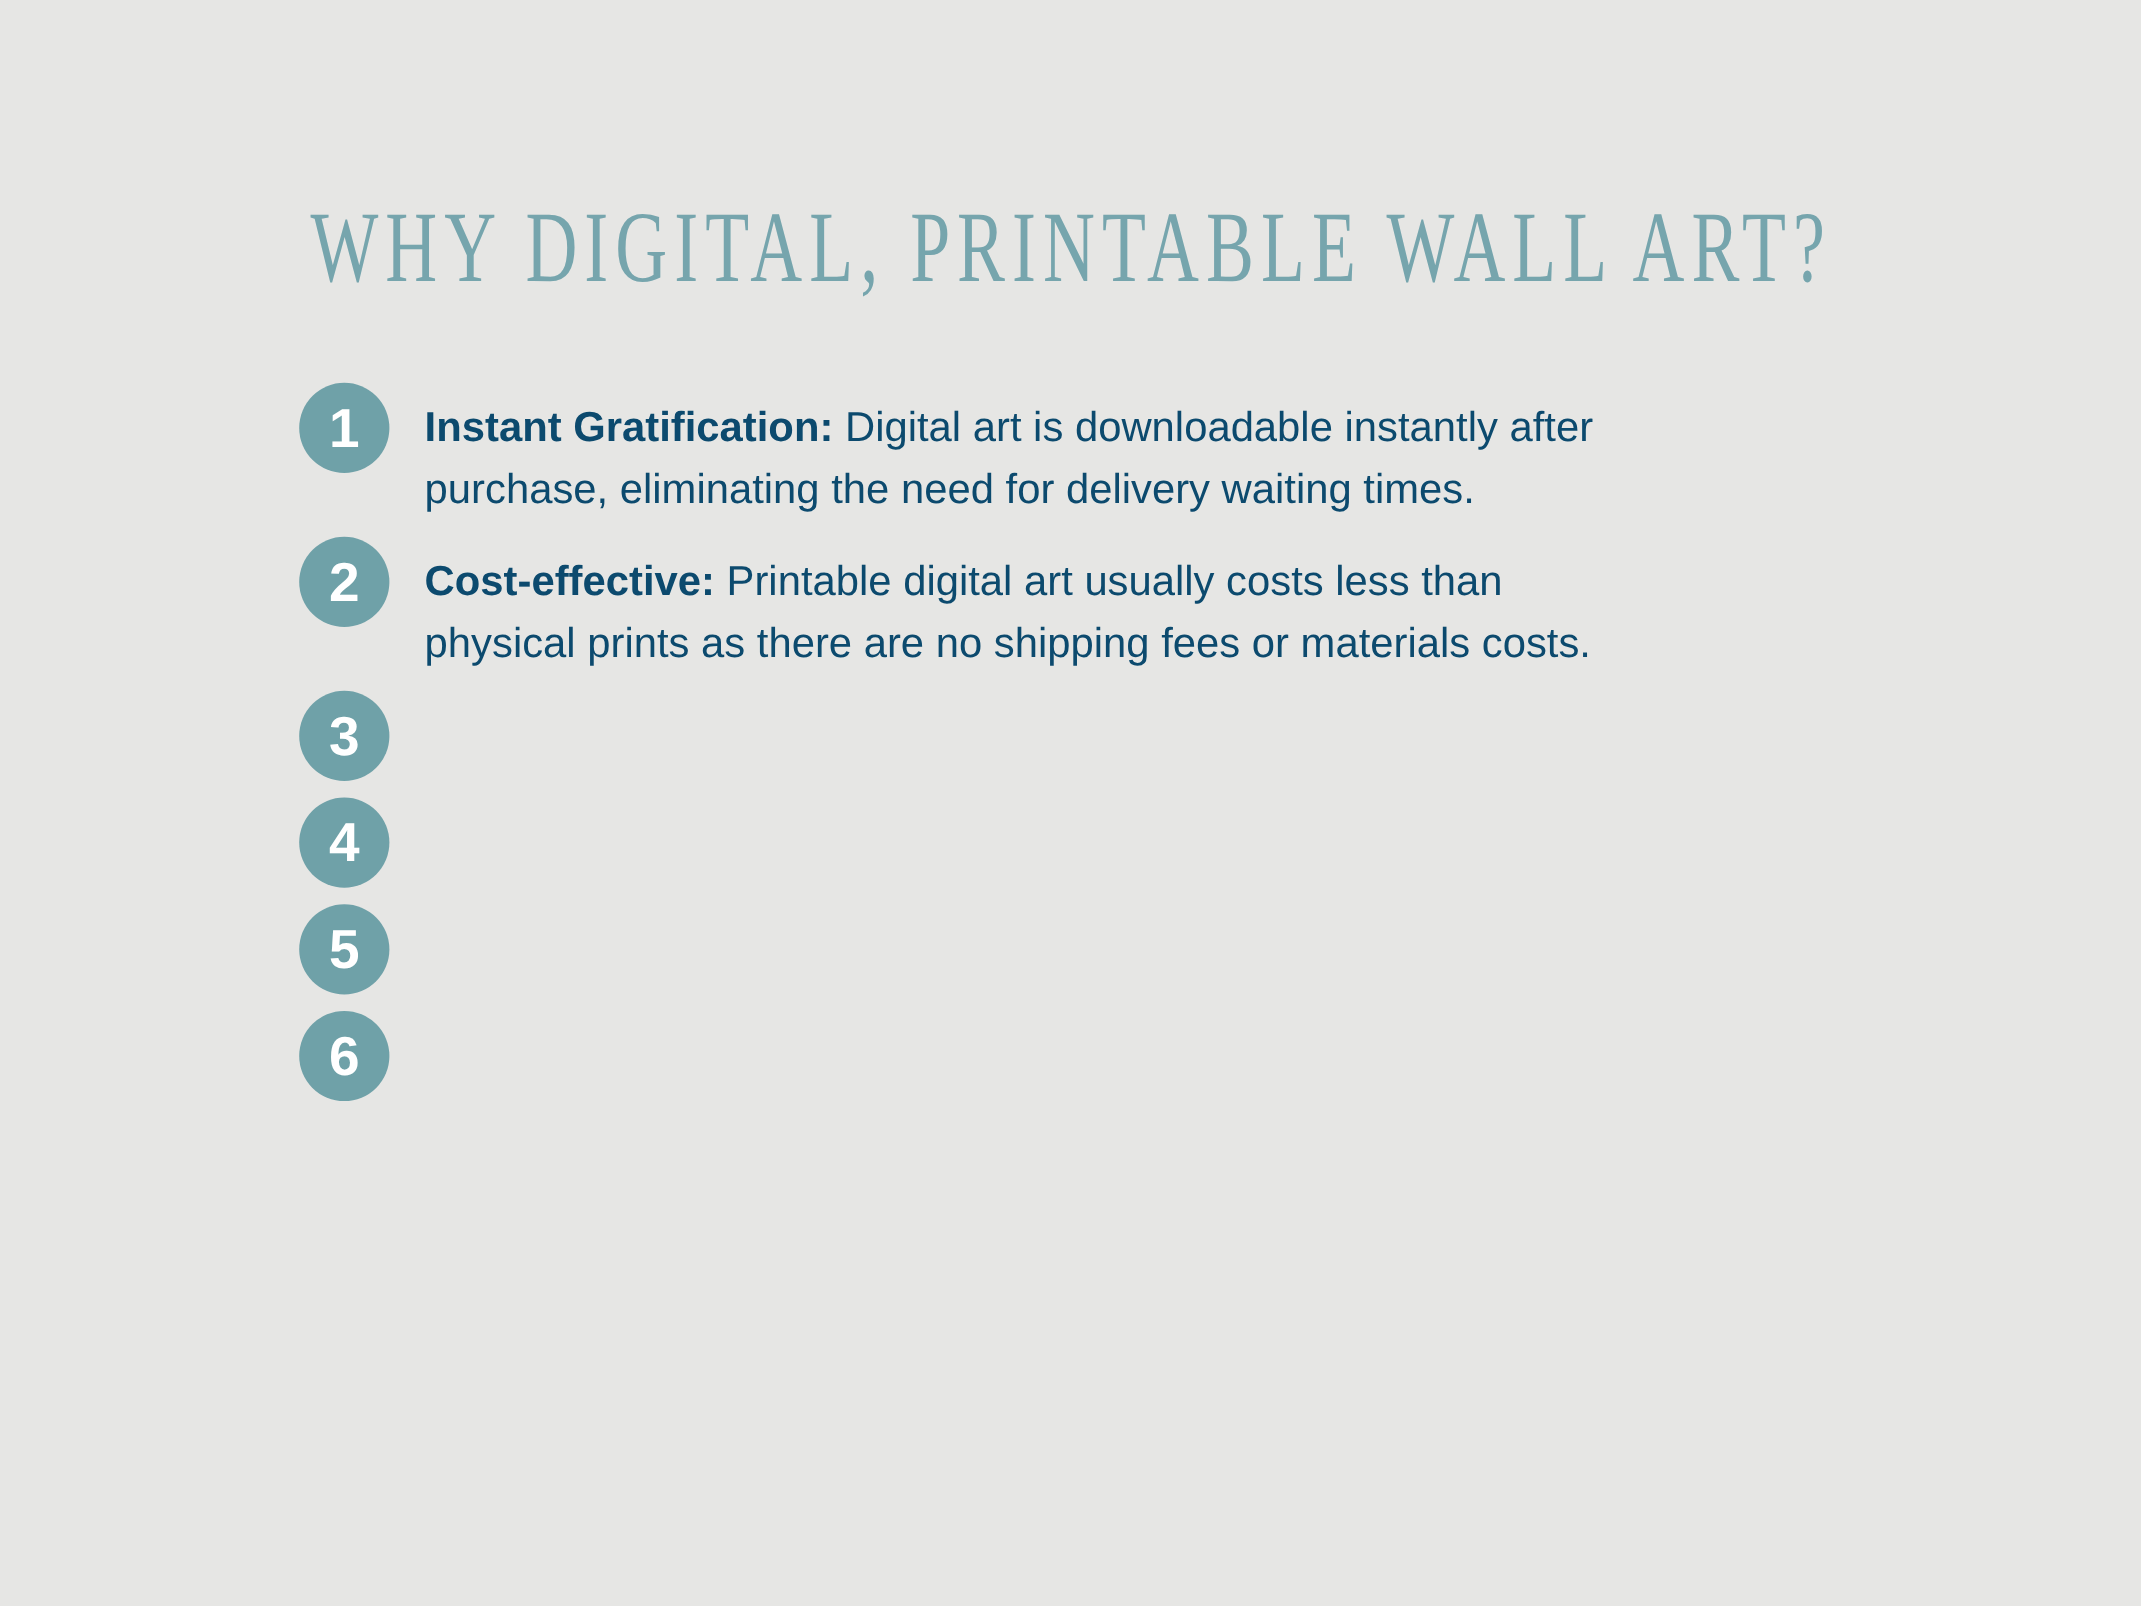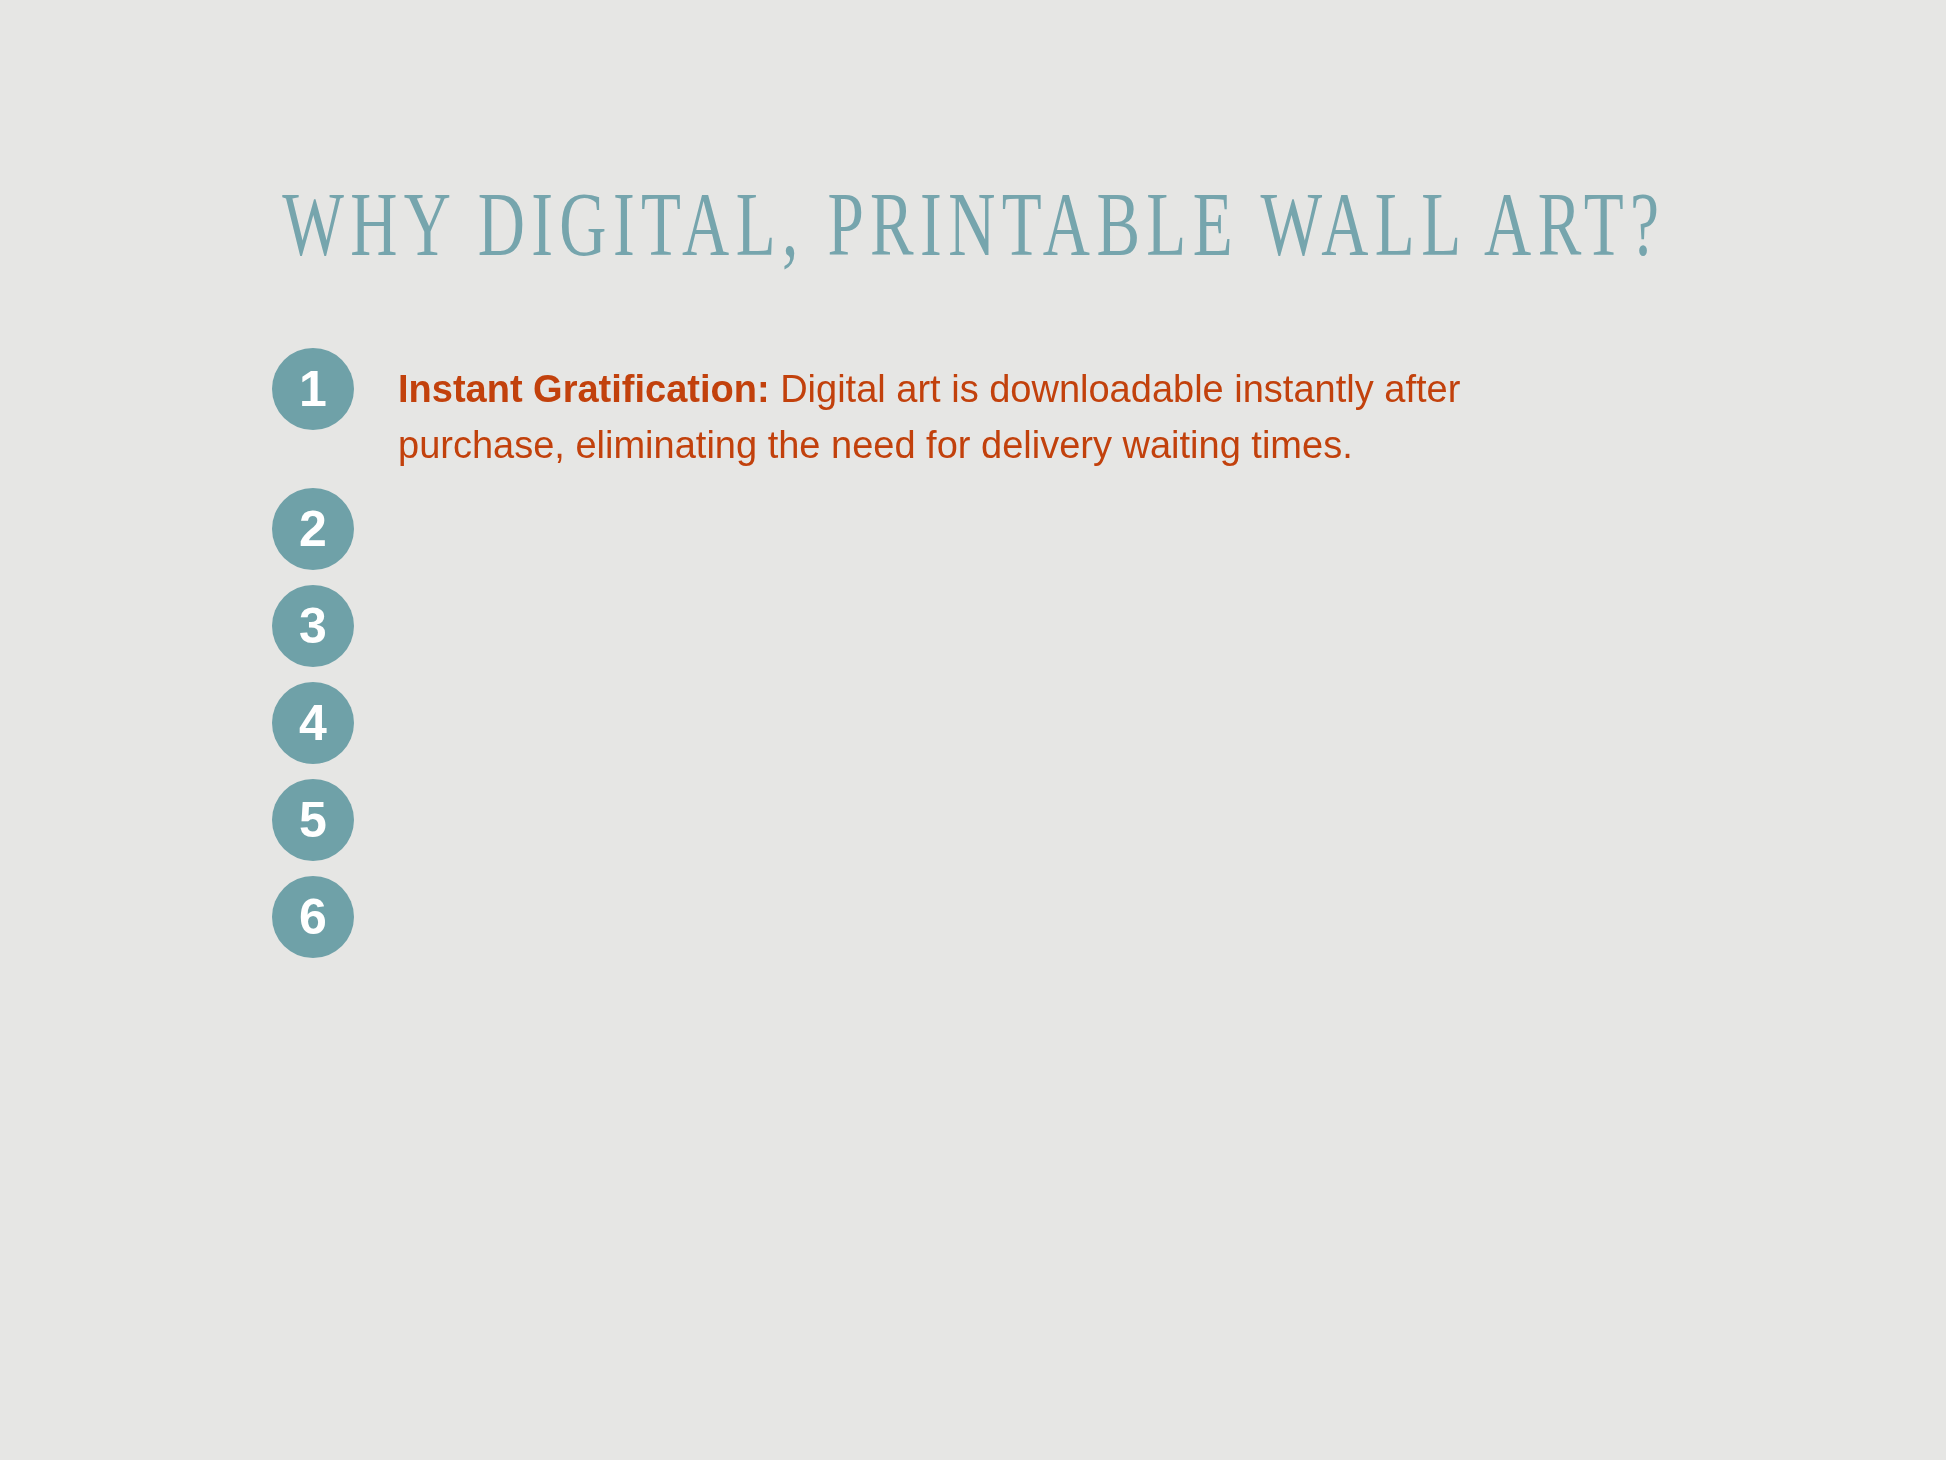--- a/index.html
+++ b/index.html
@@ -57,22 +57,21 @@
     align-items: center;
     justify-content: center;
     font-size: 50px;
     font-weight: 700;
     line-height: 1;
   }
   .item-body {
     width: 1420px;
     font-size: 38px;
     line-height: 56px;
-    color: #c2410c;
-    margin-left: 12px;
+    color: #0c4a6e;
   }
   .item-label {
     font-weight: 700;
   }
   .item-description {
     white-space: pre-line;
   }
 </style>
 </head>
 <body>
@@ -89,20 +88,25 @@
       <div class="badge">1</div>
       <div class="item-body">
         <span class="item-label">Instant Gratification:</span>
         <span class="item-description">Digital art is downloadable instantly after
 purchase, eliminating the need for delivery waiting times.</span>
       </div>
     </div>
 
     <div class="item">
       <div class="badge">2</div>
+      <div class="item-body">
+        <span class="item-label">Cost-effective:</span>
+        <span class="item-description">Printable digital art usually costs less than
+physical prints as there are no shipping fees or materials costs.</span>
+      </div>
     </div>
 
     <div class="item">
       <div class="badge">3</div>
     </div>
 
     <div class="item">
       <div class="badge">4</div>
     </div>
 

